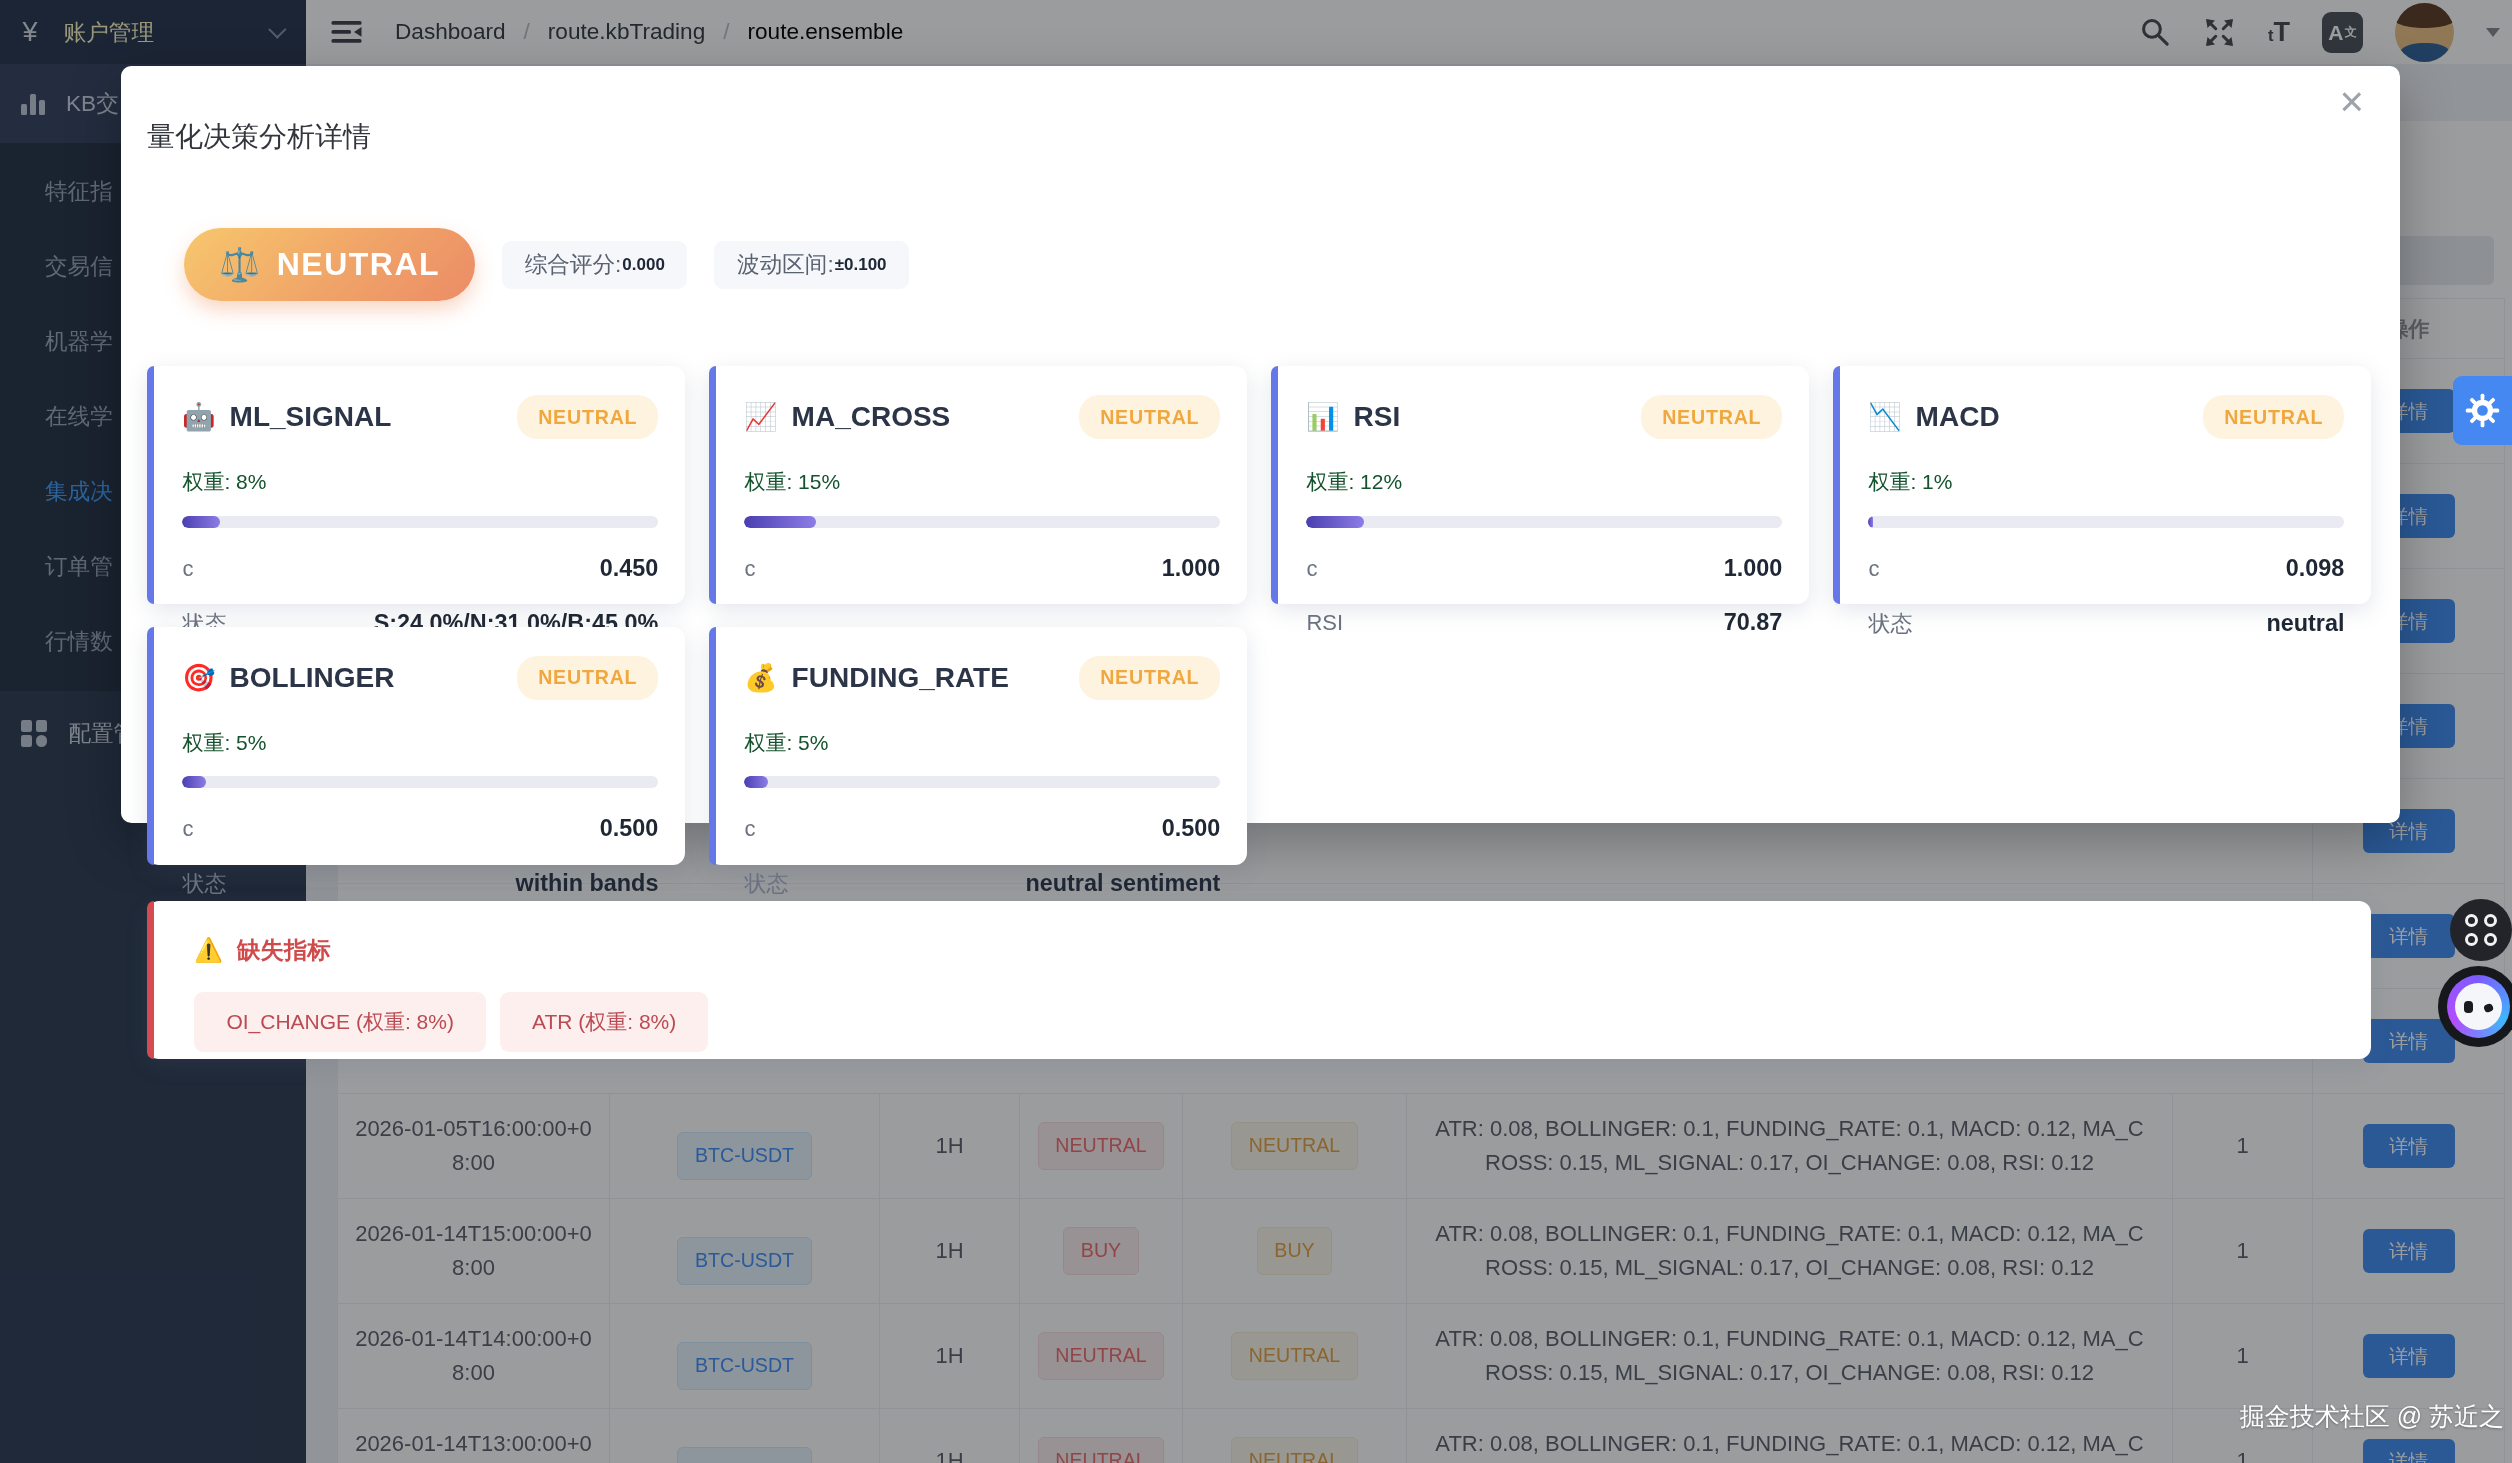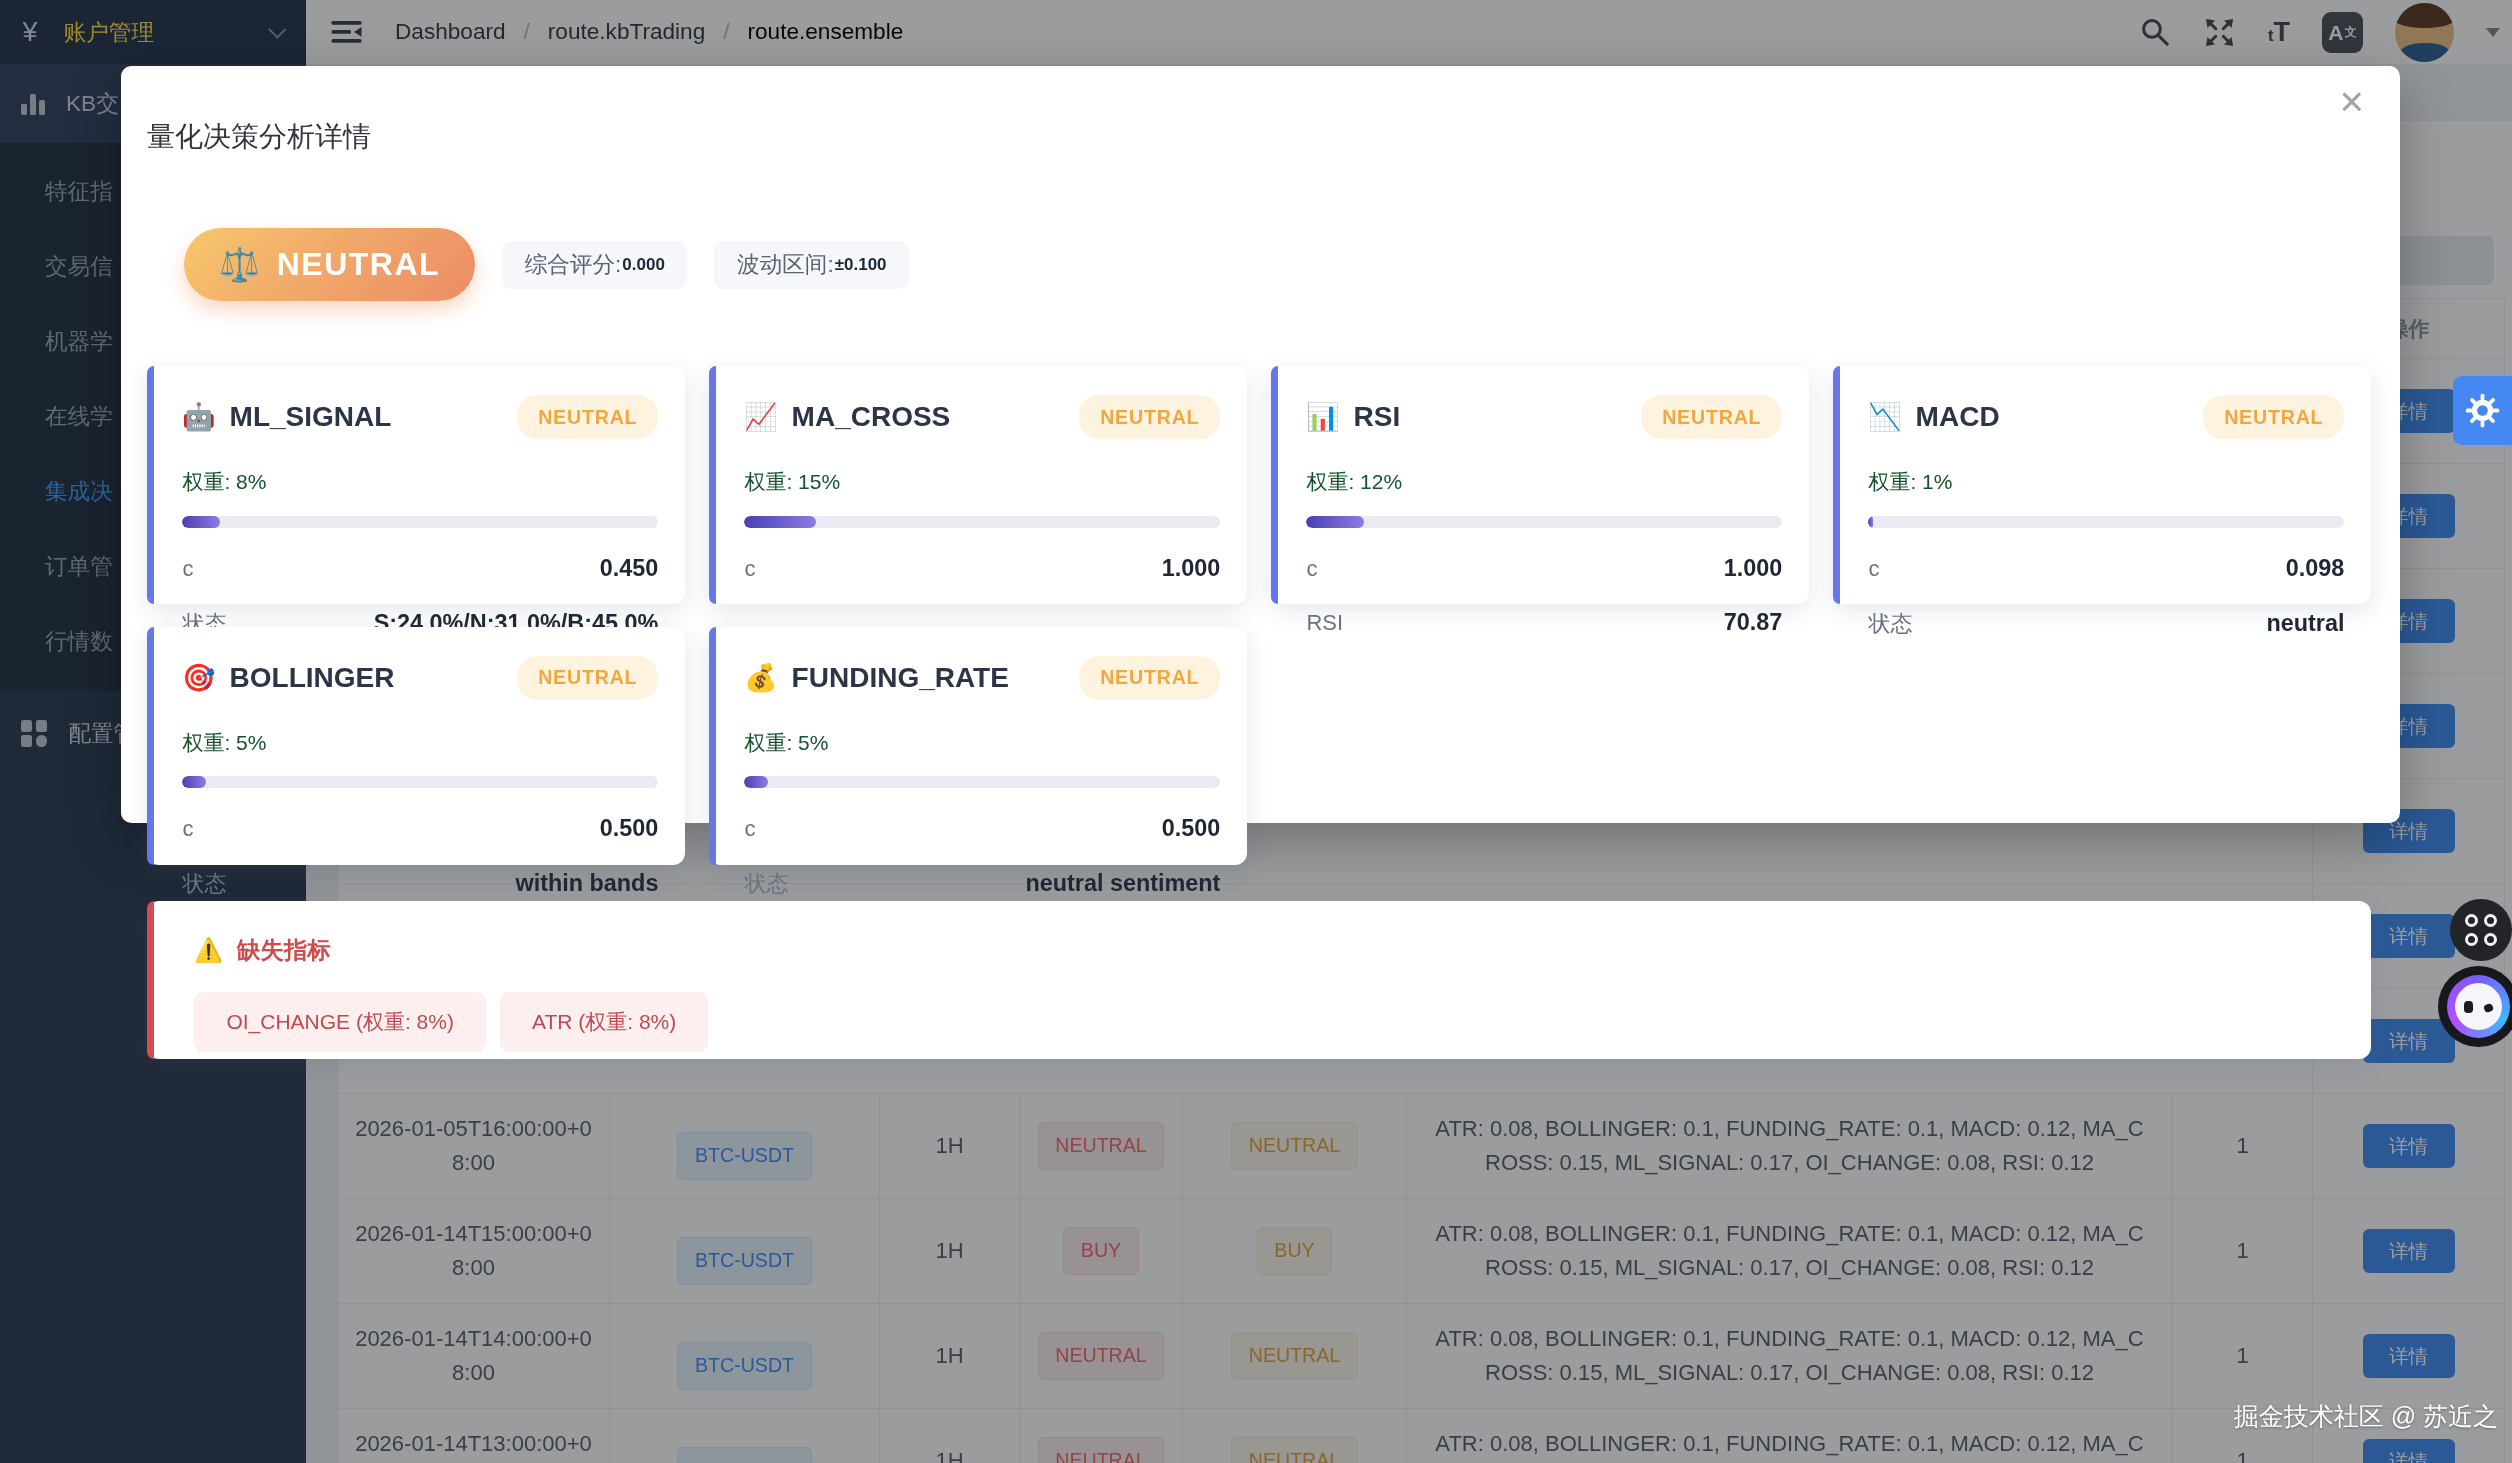--- a/index.html
+++ b/index.html
@@ -20,21 +20,21 @@
   .trans-icon sup{font-size:12px;margin-left:1.5px;}
   .avatar{width:59px;height:59px;border-radius:50%;background:#eec084;position:relative;overflow:hidden;}
   .avatar::before{content:"";position:absolute;left:-6px;right:-6px;top:-7.5px;height:33px;background:#5d3a24;border-radius:50% 50% 45% 45%;}
   .avatar::after{content:"";position:absolute;left:4.5px;right:4.5px;bottom:-4.5px;height:22.6px;background:#2e5f96;border-radius:45% 45% 0 0;}
   .caret-down{width:0;height:0;border-left:7.5px solid transparent;border-right:7.5px solid transparent;border-top:9.8px solid #83888f;}
 
   
   .sidebar{position:absolute;left:0;top:0;width:306px;height:1464px;background:#2c3950;z-index:1;}
   .sidebar-header{height:64px;background:#26324a;display:flex;align-items:center;padding:0 22.6px;box-sizing:border-box;}
   .sb-currency{font-size:27px;color:#d8dde6;}
-  .sb-title{font-size:22.6px;color:#fde047;margin-left:26px;}
+  .sb-title{font-size:22.6px;color:#fef9c3;margin-left:26px;}
   .sb-chevron{margin-left:auto;width:10.6px;height:10.6px;border-right:2.3px solid #8b93a3;border-bottom:2.3px solid #8b93a3;transform:rotate(45deg);margin-top:-4.5px;}
   .menu-parent{height:79px;display:flex;align-items:center;padding-left:21px;color:#cfd6e2;font-size:22.6px;}
   .menu-parent.open{background:#33415c;}
   .menu-children{background:#242f42;padding:11.3px 0;}
   .menu-child{height:75px;display:flex;align-items:center;padding-left:45px;color:#9aa5b8;font-size:22.6px;}
   .menu-child.active{color:#409eff;}
   .mp-icon{margin-right:21px;}
   .bars-icon{display:flex;align-items:flex-end;gap:3px;height:22.6px;}
   .bars-icon i{display:block;width:6px;background:#c3cad6;border-radius:1.5px;}
   .grid-icon{display:grid;grid-template-columns:11.3px 11.3px;grid-gap:3.8px;}
@@ -99,21 +99,21 @@
   .gear-btn{position:absolute;left:2453px;top:376px;width:59px;height:69px;background:#4688f1;border:none;border-radius:9px 0 0 9px;display:flex;align-items:center;justify-content:center;z-index:8;}
   .float-apps{position:absolute;left:2450px;top:899px;width:62px;height:62px;border-radius:50%;background:#23242a;z-index:8;display:flex;align-items:center;justify-content:center;}
   .apps-grid{display:grid;grid-template-columns:13.6px 13.6px;grid-gap:5.3px;}
   .apps-grid i{display:block;width:13.6px;height:13.6px;border:3px solid #f2f2f2;border-radius:50%;box-sizing:border-box;}
   .float-robot{position:absolute;left:2438px;top:966px;width:81px;height:81px;border-radius:50%;background:#17181c;z-index:8;display:flex;align-items:center;justify-content:center;}
   .robot-ring{width:63px;height:63px;border-radius:50%;background:conic-gradient(#7b5cff,#3fb6ff,#b44cff,#7b5cff);display:flex;align-items:center;justify-content:center;}
   .robot-face{width:47px;height:47px;border-radius:50%;background:#f4f6fa;position:relative;}
   .robot-face i{position:absolute;top:18px;width:9px;height:12px;background:#1a1b20;border-radius:3.8px;}
   .robot-face i.eye-l{left:9px;}
   .robot-face i.eye-r{right:9px;height:7.5px;top:21px;transform:rotate(-18deg);}
-  .watermark{position:absolute;right:14px;top:1400px;color:#ffffff;font-size:25px;z-index:9;text-shadow:0 0.8px 2.3px rgba(0,0,0,.35);margin-left:40px;}
+  .watermark{position:absolute;right:8px;top:1400px;color:#ffffff;font-size:25px;z-index:9;text-shadow:0 0.8px 2.3px rgba(0,0,0,.35);margin-left:40px;}
 </style>
 </head>
 <body>
 
 <div class="screen">
 
   <header class="topbar">
     <span class="hamburger">
       <svg class="icon-svg" width="33" height="33" viewBox="0 0 44 44">
         <g fill="#3c4148">

